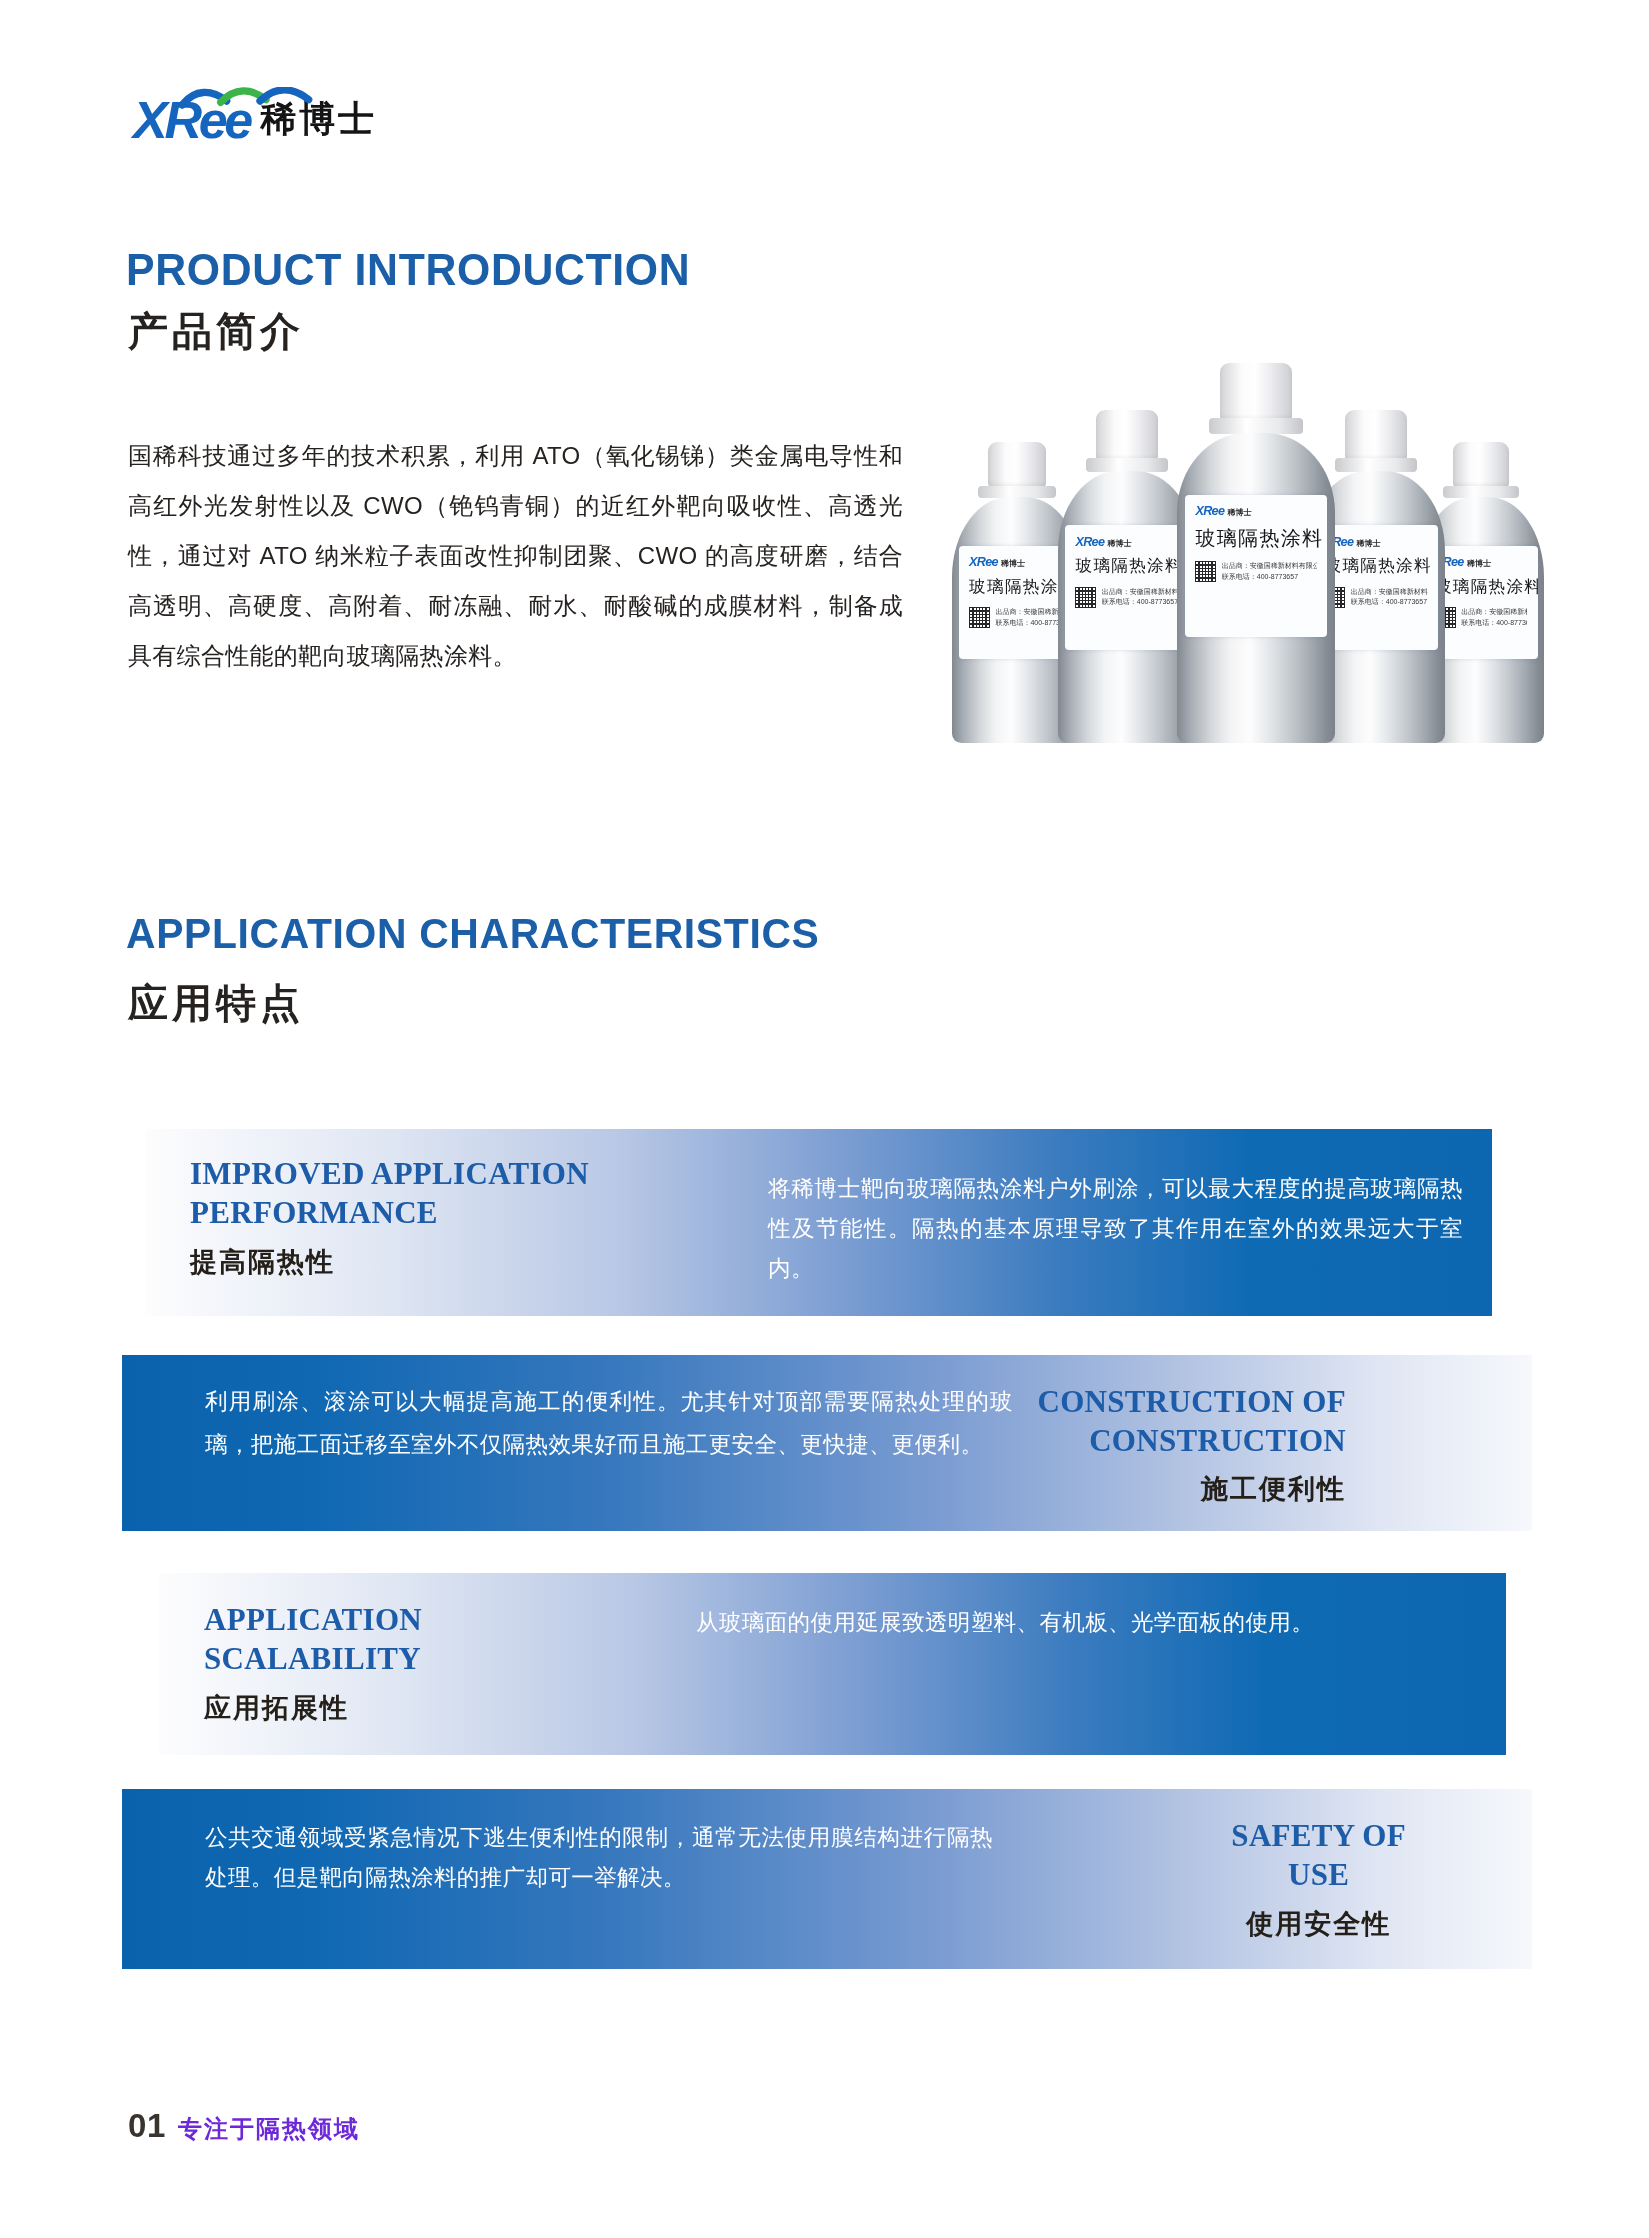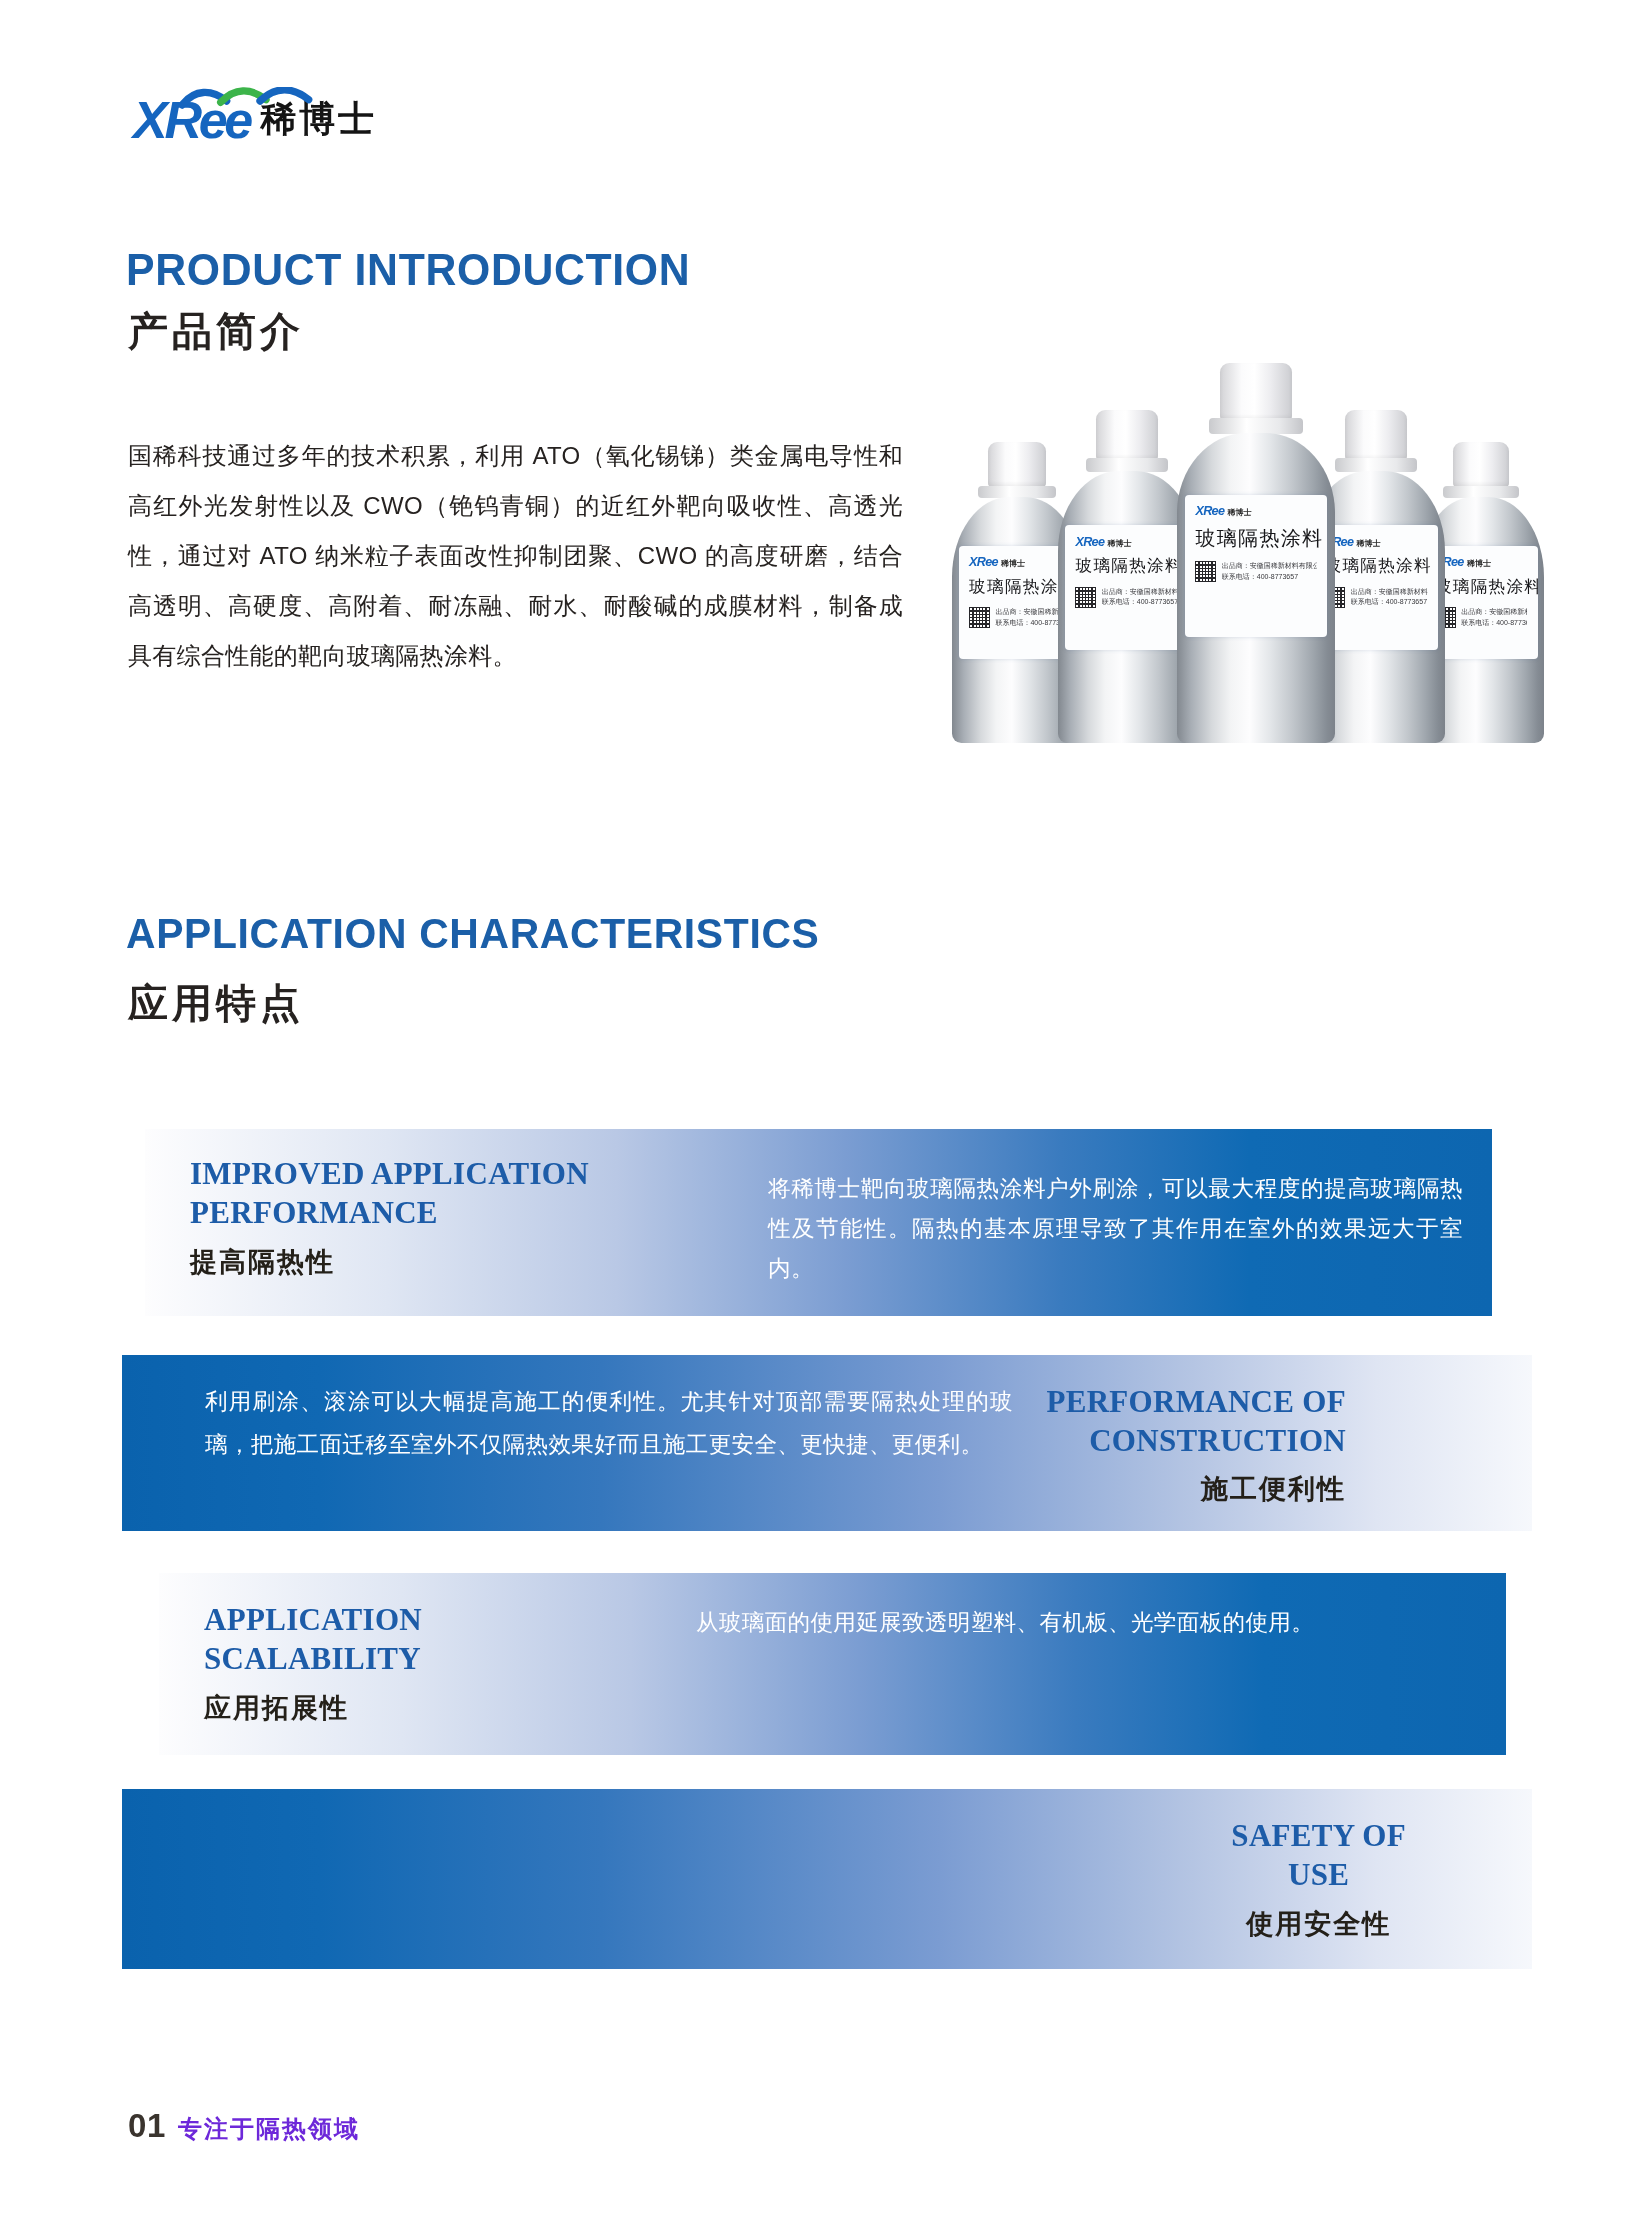--- a/index.html
+++ b/index.html
@@ -215,36 +215,37 @@
       <div class="serif-title">IMPROVED APPLICATION</div>
       <div class="serif-title">PERFORMANCE</div>
       <div class="card-zh">提高隔热性</div>
     </div>
     <div class="card-text c1-text">将稀博士靶向玻璃隔热涂料户外刷涂，可以最大程度的提高玻璃隔热性及节能性。隔热的基本原理导致了其作用在室外的效果远大于室内。</div>
   </div>
 
   <div class="card card-b card2">
     <div class="card-text c2-text">利用刷涂、滚涂可以大幅提高施工的便利性。尤其针对顶部需要隔热处理的玻璃，把施工面迁移至室外不仅隔热效果好而且施工更安全、更快捷、更便利。</div>
     <div class="c2-right">
-      <div class="serif-title">PERFORMANCE OF</div>
+      <div class="serif-title">CONSTRUCTION OF</div>
       <div class="serif-title">CONSTRUCTION</div>
       <div class="card-zh">施工便利性</div>
     </div>
   </div>
 
   <div class="card card-a card3">
     <div class="c3-title">
       <div class="serif-title">APPLICATION</div>
       <div class="serif-title">SCALABILITY</div>
       <div class="card-zh">应用拓展性</div>
     </div>
     <div class="card-text c3-text">从玻璃面的使用延展致透明塑料、有机板、光学面板的使用。</div>
   </div>
 
   <div class="card card-b card4">
+    <div class="card-text c4-text">公共交通领域受紧急情况下逃生便利性的限制，通常无法使用膜结构进行隔热处理。但是靶向隔热涂料的推广却可一举解决。</div>
     <div class="c4-right">
       <div class="serif-title">SAFETY OF</div>
       <div class="serif-title">USE</div>
       <div class="card-zh">使用安全性</div>
     </div>
   </div>
 
   <div class="footer">
     <span class="page-num">01</span>
     <span class="tagline">专注于隔热领域</span>

